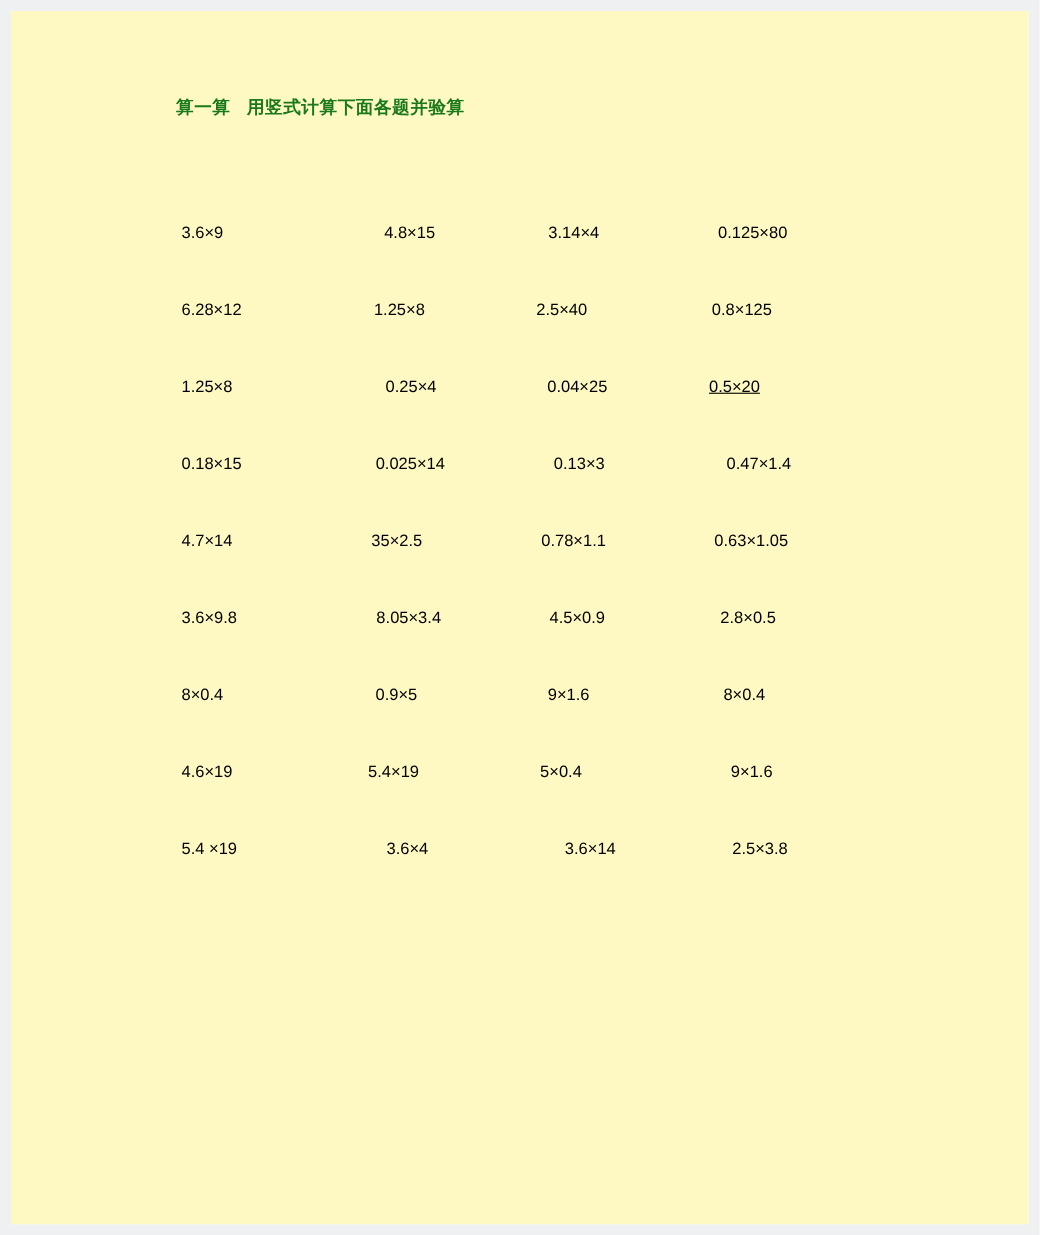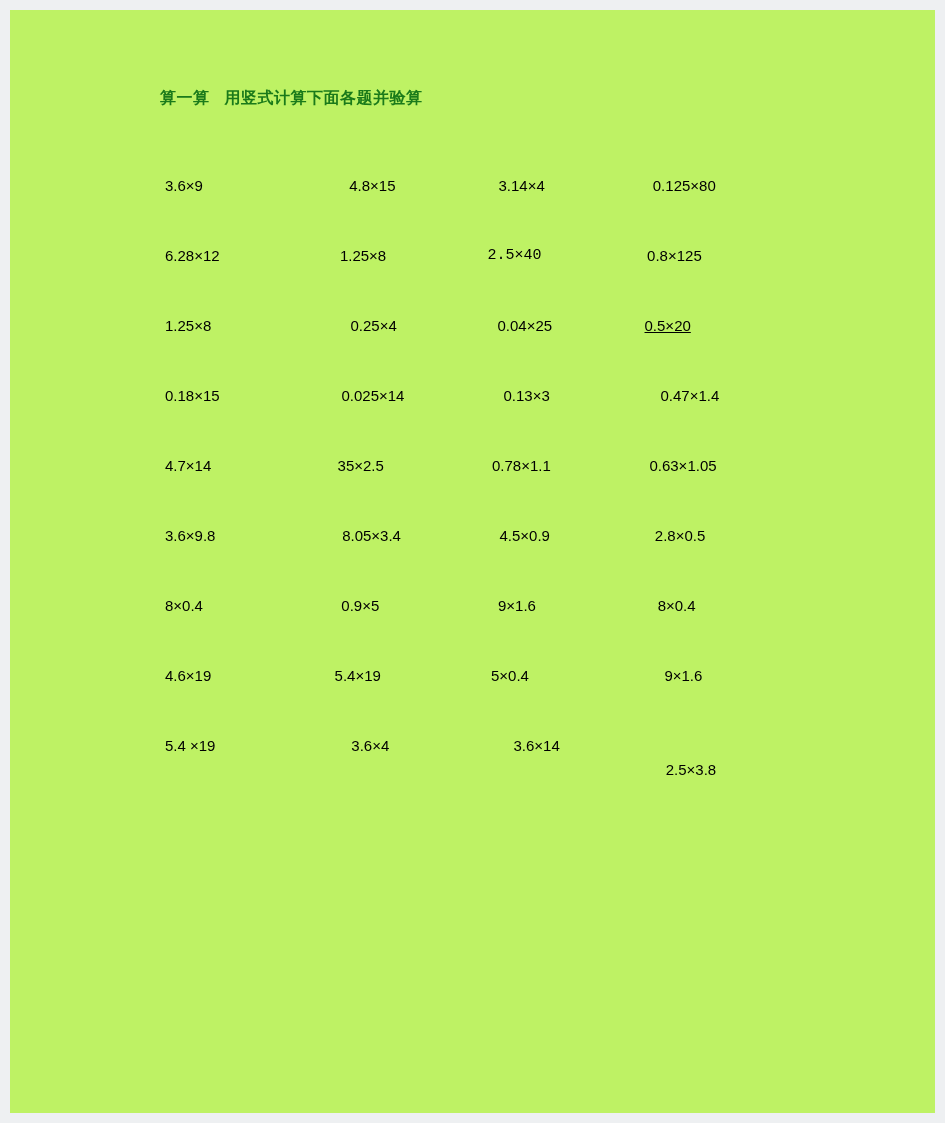--- a/index.html
+++ b/index.html
@@ -23,61 +23,61 @@
     border-right: 10px solid #eef0f2;
     border-top: 10px solid #eef0f2;
     border-bottom: 10px solid #eef0f2;
   }
   .sheet {
     position: absolute;
     left: 0;
     top: 0;
     right: 0;
     bottom: 0;
-    background: #bef264;
+    background: #fef9c3;
   }
   .title {
     position: absolute;
     left: 150px;
     top: 78px;
     font-size: 16px;
     font-weight: bold;
     color: #1a7a1a;
     letter-spacing: 0.5px;
     white-space: nowrap;
   }
   .grid {
     position: absolute;
     left: 150px;
     top: 140px;
     width: 620px;
   }
   .row {
     display: flex;
     height: 70px;
-    align-items: center;
+    align-items: flex-end;
     gap: 20px;
   }
   .cell {
     font-size: 15px;
     color: #000000;
     white-space: nowrap;
   }
   .c0 { width: 160px; padding-left: 5px; }
   .c1 { width: 150px; margin-left: 22px; }
   .c2 { width: 150px; }
   .c3 { width: 160px; }
 
   
   .row.r0 .c1 { padding-left: 15px; }
   .row.r0 .c2 { padding-left: 10px; }
   .row.r0 .c3 { padding-left: 15px; }
 
   .row.r1 .c1 { padding-left: 0px; }
-  .row.r1 .c2 { padding-left: 3px; font-family: Liberation Mono, monospace; }
+  .row.r1 .c2 { padding-left: 3px; }
   .row.r1 .c3 { padding-left: 15px; }
 
   .row.r2 .c1 { padding-left: 8px; }
   .row.r2 .c2 { padding-left: 0px; }
   .row.r2 .c3 { padding-left: 0px; text-decoration: underline; }
 
   .row.r3 .c1 { padding-left: 3px; }
   .row.r3 .c2 { padding-left: 20px; }
   .row.r3 .c3 { padding-left: 18px; }
 

